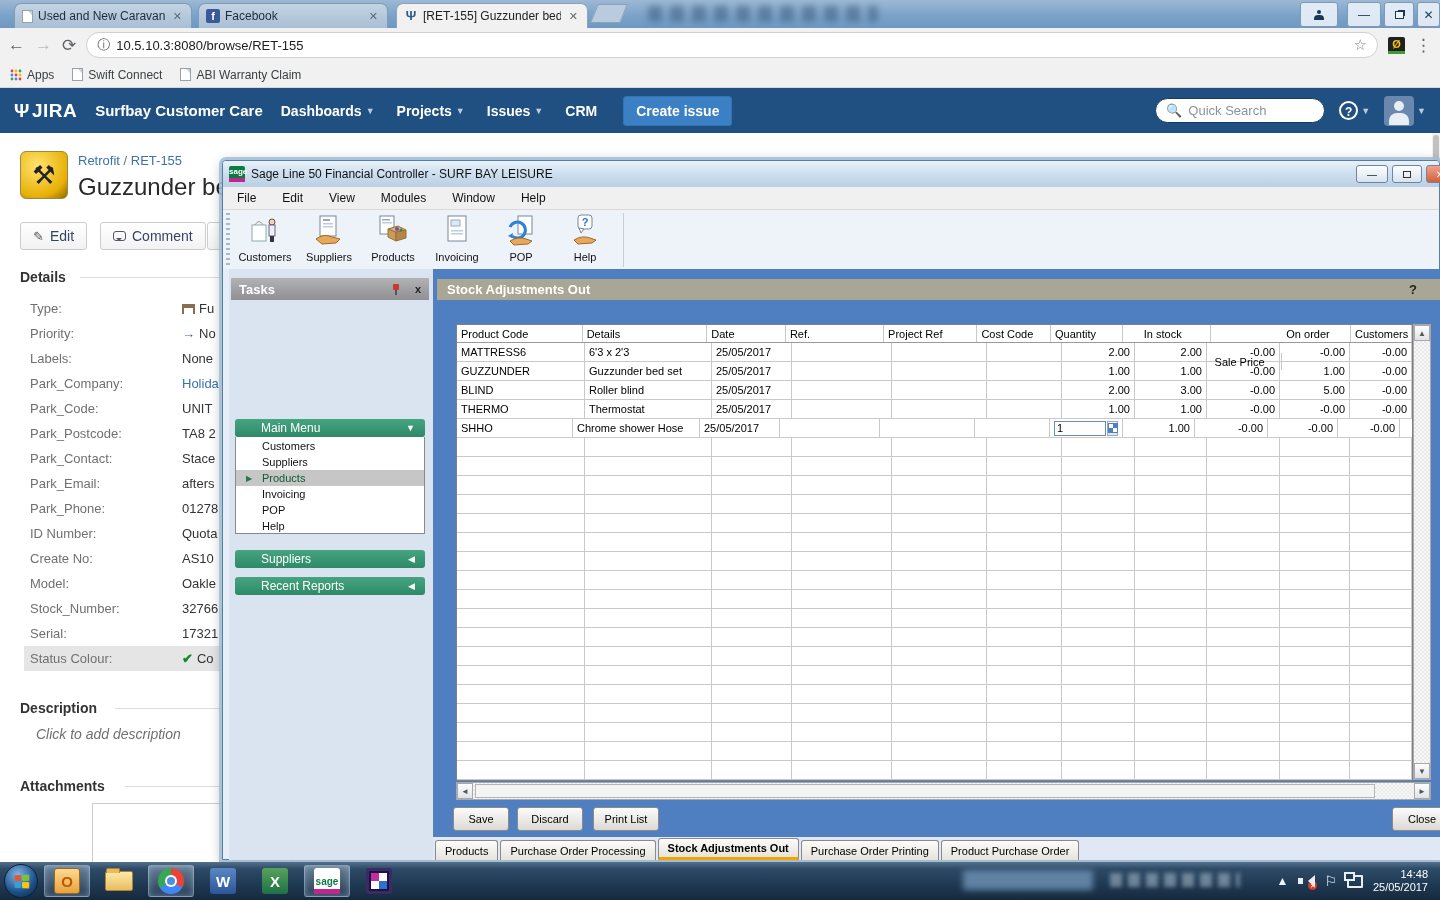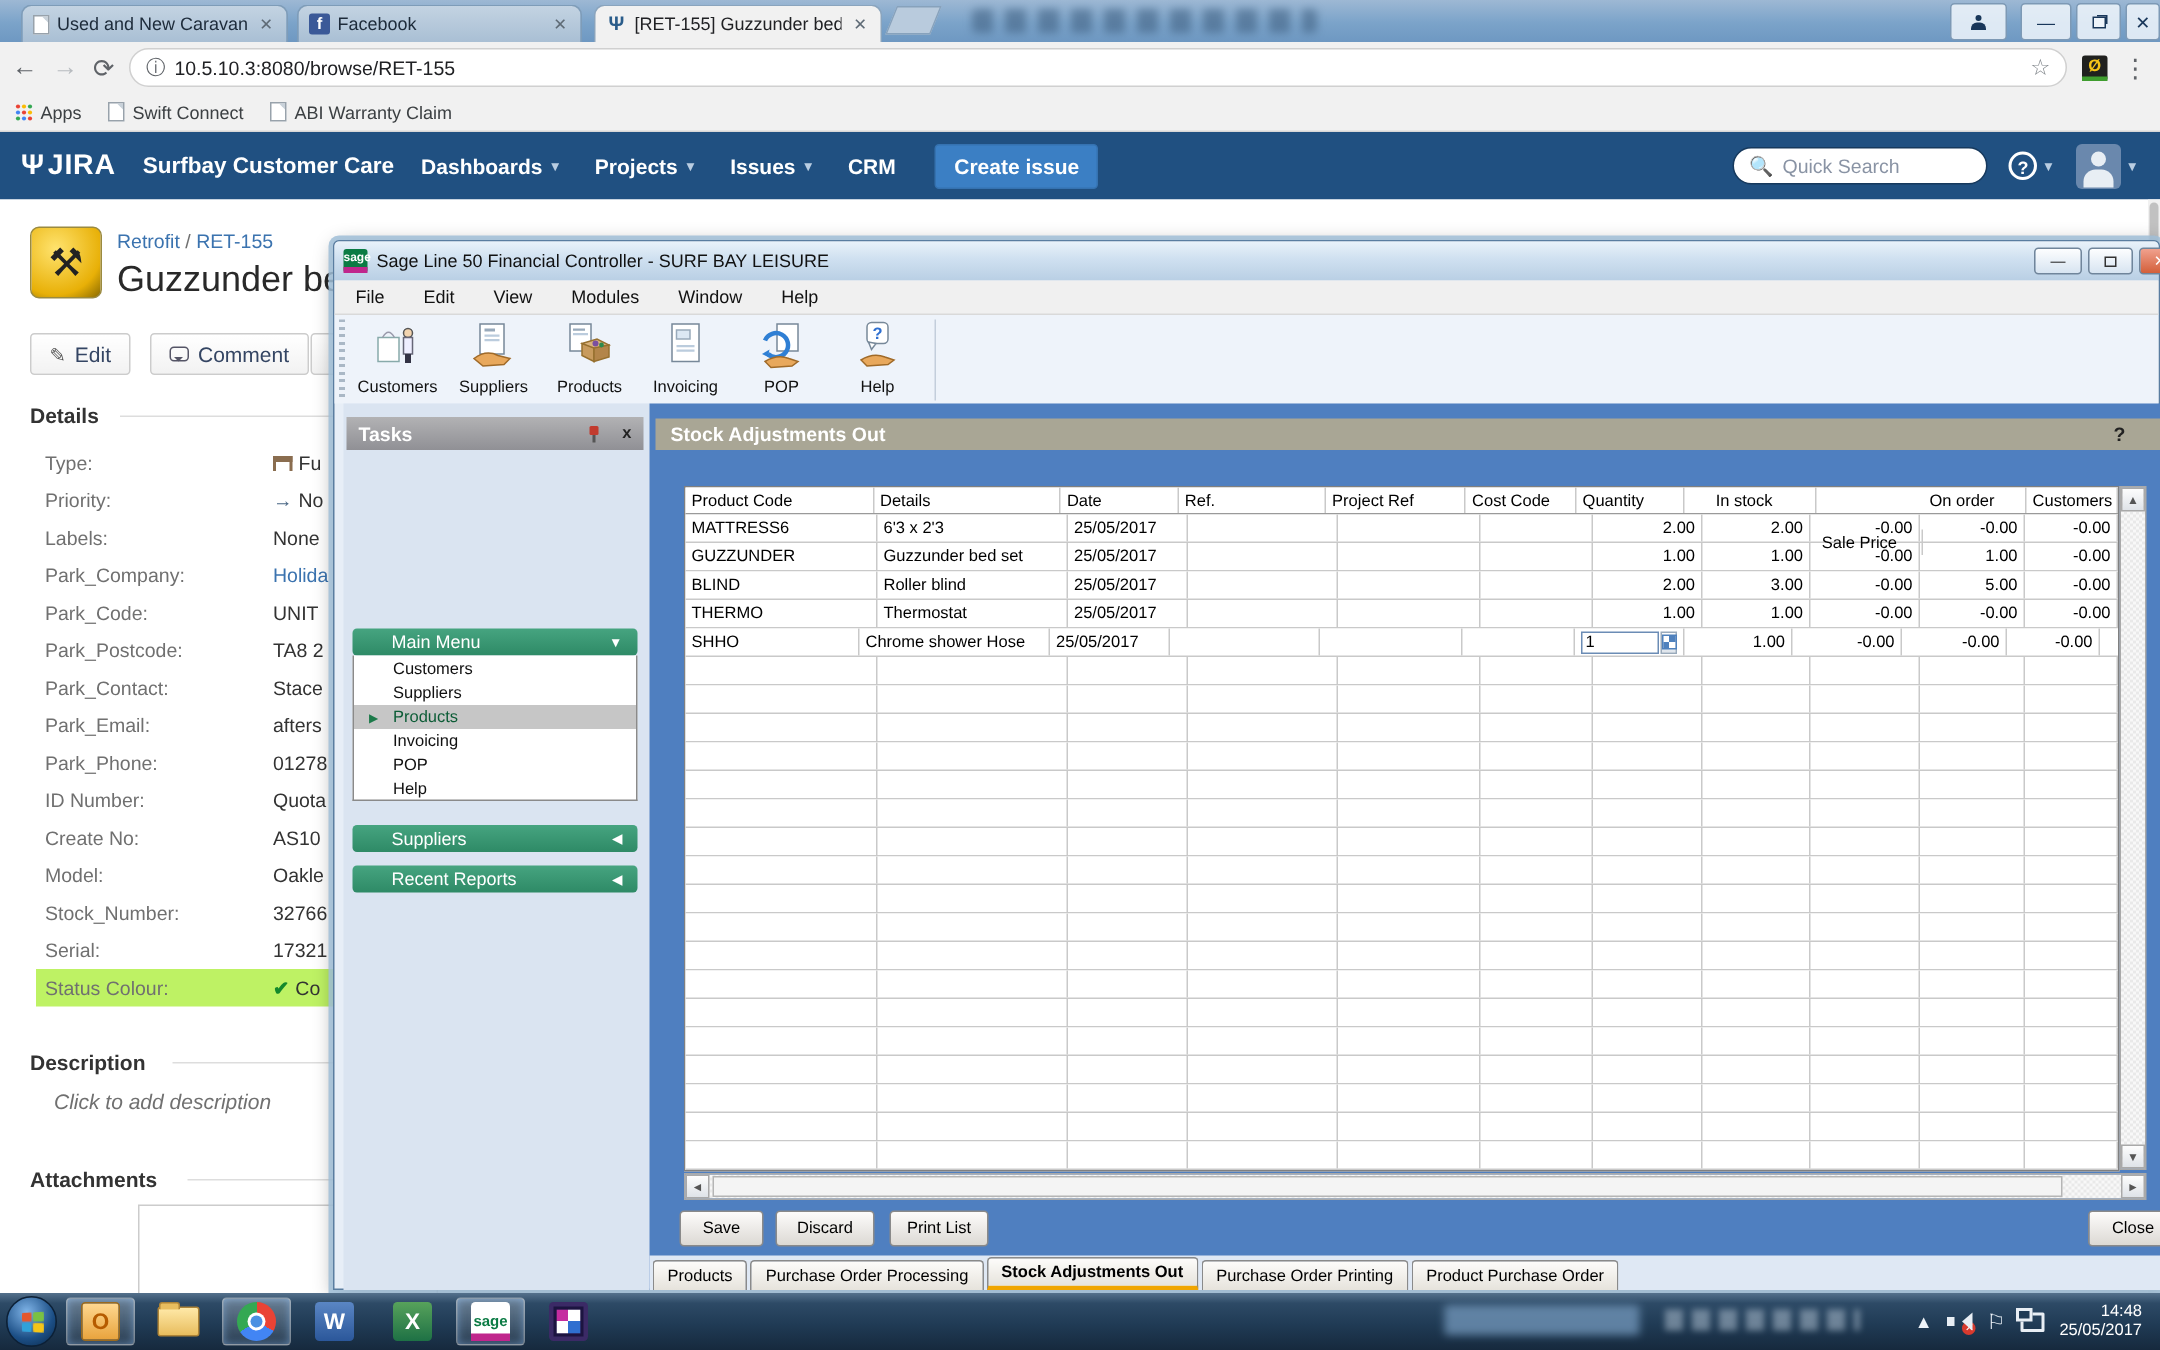--- a/index.html
+++ b/index.html
@@ -66,21 +66,21 @@
   .pencil { font-size:13px; color:#555; }
   .bubble { width:13px; height:10px; border:1px solid #556; border-radius:3px; position:relative; }
   .bubble:after { content:""; position:absolute; left:2px; bottom:-4px; border:3px solid transparent; border-top-color:#556; }
   .sect-head { position:absolute; font-size:14px; font-weight:bold; color:#333; white-space:nowrap; }
   .sect-rule { position:absolute; height:1px; background:#ddd; }
   #jira-fields { position:absolute; left:30px; top:163px; width:192px; }
   .jfield { height:25px; display:flex; align-items:center; font-size:13px; }
   .jlabel { width:152px; color:#707070; }
   .jvalue { color:#333; white-space:nowrap; display:flex; align-items:center; gap:4px; }
   .jlink { color:#3b73af; }
-  .jfield-hl { background:#bef264; margin-left:-6px; padding-left:6px; }
+  .jfield-hl { background:#e5e5e5; margin-left:-6px; padding-left:6px; }
   .ficon-furniture { width:13px; height:10px; border-top:4px solid #8a6d4f; border-left:2px solid #8a6d4f; border-right:2px solid #8a6d4f; display:inline-block; }
   .ficon-arrow { color:#4a6785; font-weight:bold; }
   .ficon-check { color:#14892c; font-weight:bold; }
   #desc-placeholder { position:absolute; left:36px; top:593px; font-size:14px; font-style:italic; color:#707070; }
   #attach-box { position:absolute; left:92px; top:670px; width:200px; height:80px; background:#fff; border:1px solid #ccc; }
   #page-scrollbar { left:1432px; top:133px; width:8px; height:729px; background:#f1f1f1; }
   #page-scroll-thumb { position:absolute; left:1px; top:2px; width:6px; height:120px; background:#c1c1c1; border-radius:3px; }
 
   
   #sage { left:222px; top:160px; width:1218px; height:700px; background:#e7eef7; border:1px solid #5a7da0; box-shadow:0 0 0 3px rgba(160,190,215,.85), 2px 4px 14px rgba(0,0,0,.45); border-radius:4px 4px 0 0; }

